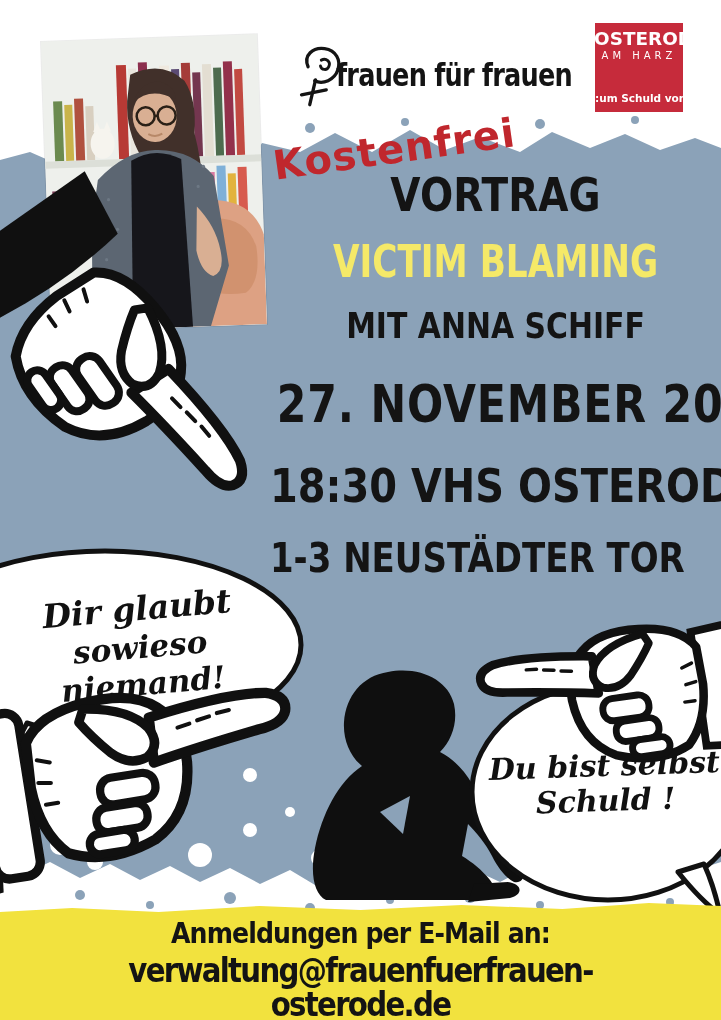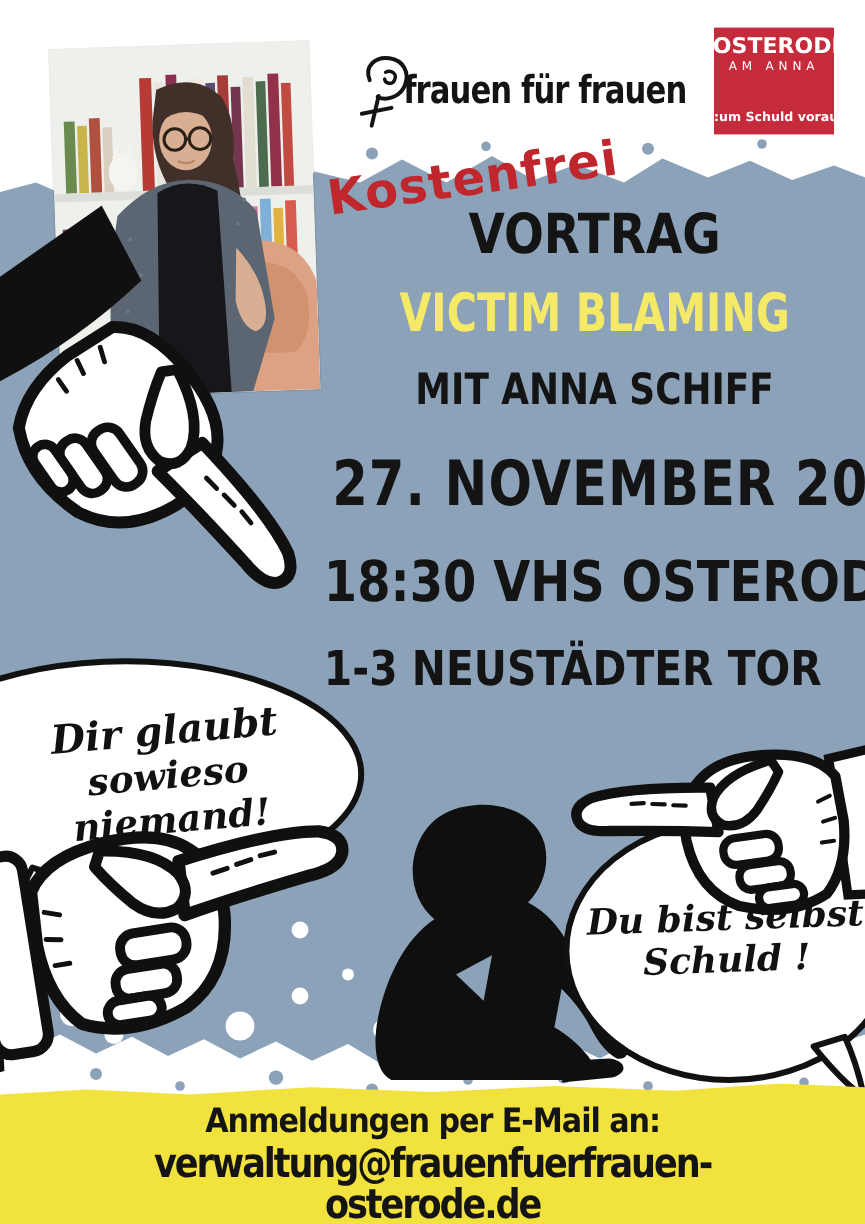--- a/index.html
+++ b/index.html
@@ -7,21 +7,21 @@
           font-family:"DejaVu Sans",sans-serif;}
   .abs{position:absolute;}
 
   
   .photo{left:46px;top:38px;width:216px;height:290px;z-index:2;transform:rotate(-2deg);
          box-shadow:0 0 0 1px rgba(0,0,0,.08);overflow:hidden;background:#eef0ec;}
   .orglogo-icon{left:291px;top:42px;width:54px;height:66px;z-index:3;}
   .orglogo-text{left:336px;top:56px;width:250px;z-index:3;font-weight:700;font-size:32px;
                 letter-spacing:-1px;color:#141414;transform:scaleX(.8);transform-origin:left center;
                 white-space:nowrap;}
-  .citylogo{left:595px;top:23px;width:100px;height:89px;z-index:3;background:#c62b3b;color:#fff;}
+  .citylogo{left:595px;top:23px;width:88px;height:89px;z-index:3;background:#c62b3b;color:#fff;}
   .citylogo .name{position:absolute;top:5px;left:0;width:100%;text-align:center;
                   font-weight:700;font-size:18px;letter-spacing:0;transform:scaleX(1.02);}
   .citylogo .region{position:absolute;top:27px;left:0;width:100%;text-align:center;
                     font-size:10px;letter-spacing:4px;}
   .citylogo .tagline{position:absolute;bottom:8px;left:0;width:100%;text-align:center;
                      font-weight:700;font-size:10.5px;white-space:nowrap;}
 
   
   .bg{left:0;top:0;z-index:1;}
 
@@ -192,21 +192,21 @@
   <svg class="abs orglogo-icon" viewBox="0 0 60 80">
     <path d="M18,30 C12,16 24,6 38,8 C52,10 58,22 54,34 C50,46 36,52 26,47" fill="none" stroke="#141414" stroke-width="4" stroke-linecap="round"></path>
     <path d="M34,22 C40,19 46,24 43,30 C41,35 34,34 33,29" fill="none" stroke="#141414" stroke-width="3.5" stroke-linecap="round"></path>
     <path d="M27,46 L20,76" stroke="#141414" stroke-width="4" stroke-linecap="round"></path>
     <path d="M10,64 L40,58" stroke="#141414" stroke-width="4" stroke-linecap="round"></path>
   </svg>
   <div class="abs orglogo-text">frauen für frauen</div>
 
   <div class="abs citylogo">
     <div class="name">OSTERODE</div>
-    <div class="region">AM ANNA</div>
+    <div class="region">AM HARZ</div>
     <div class="tagline">:um Schuld voraus</div>
   </div>
 
   <div class="abs badge">Kostenfrei</div>
   <div class="abs hline hl-kind">VORTRAG</div>
   <div class="abs hline hl-title">VICTIM BLAMING</div>
   <div class="abs hline hl-speaker">MIT ANNA SCHIFF</div>
   <div class="abs hline hl-date">27. NOVEMBER 2025</div>
   <div class="abs hline hl-time">18:30 VHS OSTERODE</div>
   <div class="abs hline hl-addr">1-3 NEUSTÄDTER TOR</div>

